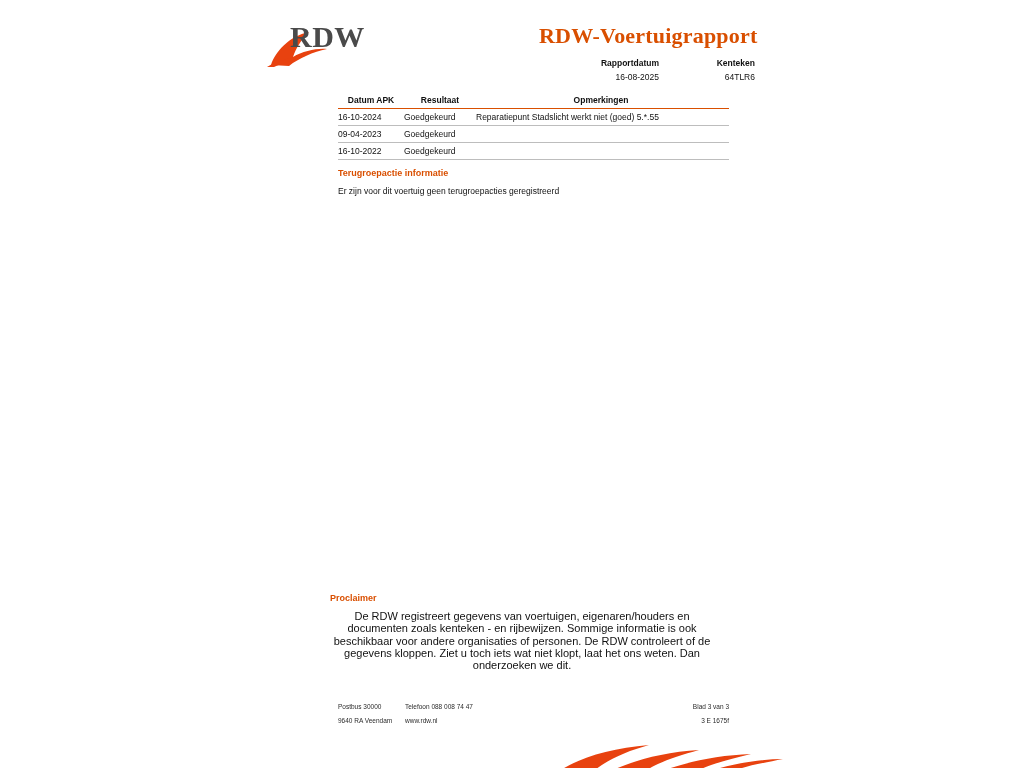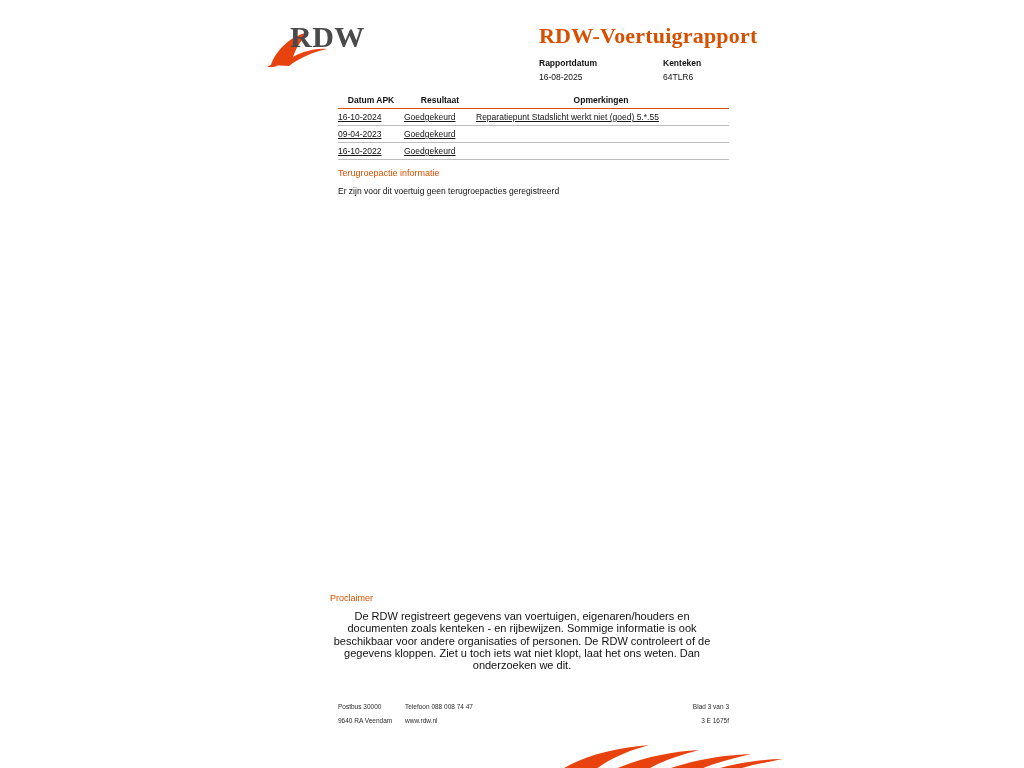--- a/index.html
+++ b/index.html
@@ -57,21 +57,22 @@
     font-weight: bold;
     color: #d94f00;
     letter-spacing: 0.2px;
     white-space: nowrap;
   }
   .meta {
     position: absolute;
     left: 539px;
     top: 57px;
     display: flex;
-    gap: 4px;
+    gap: 14px;
+    text-align: right;
   }
   .meta-col {
     width: 82px;
   }
   .meta-col.wide { width: 120px; }
   .meta-label {
     font-size: 8.5px;
     font-weight: bold;
     color: #111;
     line-height: 13px;
@@ -101,21 +102,20 @@
   }
   .apk-head .cell {
     font-size: 8.5px;
     font-weight: bold;
     color: #111;
     text-align: center;
   }
   .apk-body .apk-row {
     border-bottom: 0.8px solid #bdbdbd;
     padding: 2px 0 2px 0;
-    text-decoration: underline;
   }
   .apk-body .apk-row:last-child {
     border-bottom: 0.8px solid #bdbdbd;
   }
   .cell {
     font-size: 8.5px;
     color: #111;
     line-height: 12px;
     white-space: nowrap;
     overflow: hidden;
@@ -126,21 +126,21 @@
 
   
   .recall {
     position: absolute;
     left: 338px;
     top: 167px;
     width: 420px;
   }
   .section-title {
     font-size: 9px;
-    font-weight: normal;
+    font-weight: bold;
     color: #d94f00;
     margin: 0 0 6px 0;
     line-height: 12px;
   }
   .body-text {
     font-size: 8.5px;
     color: #111;
     line-height: 12px;
     margin: 0;
   }

